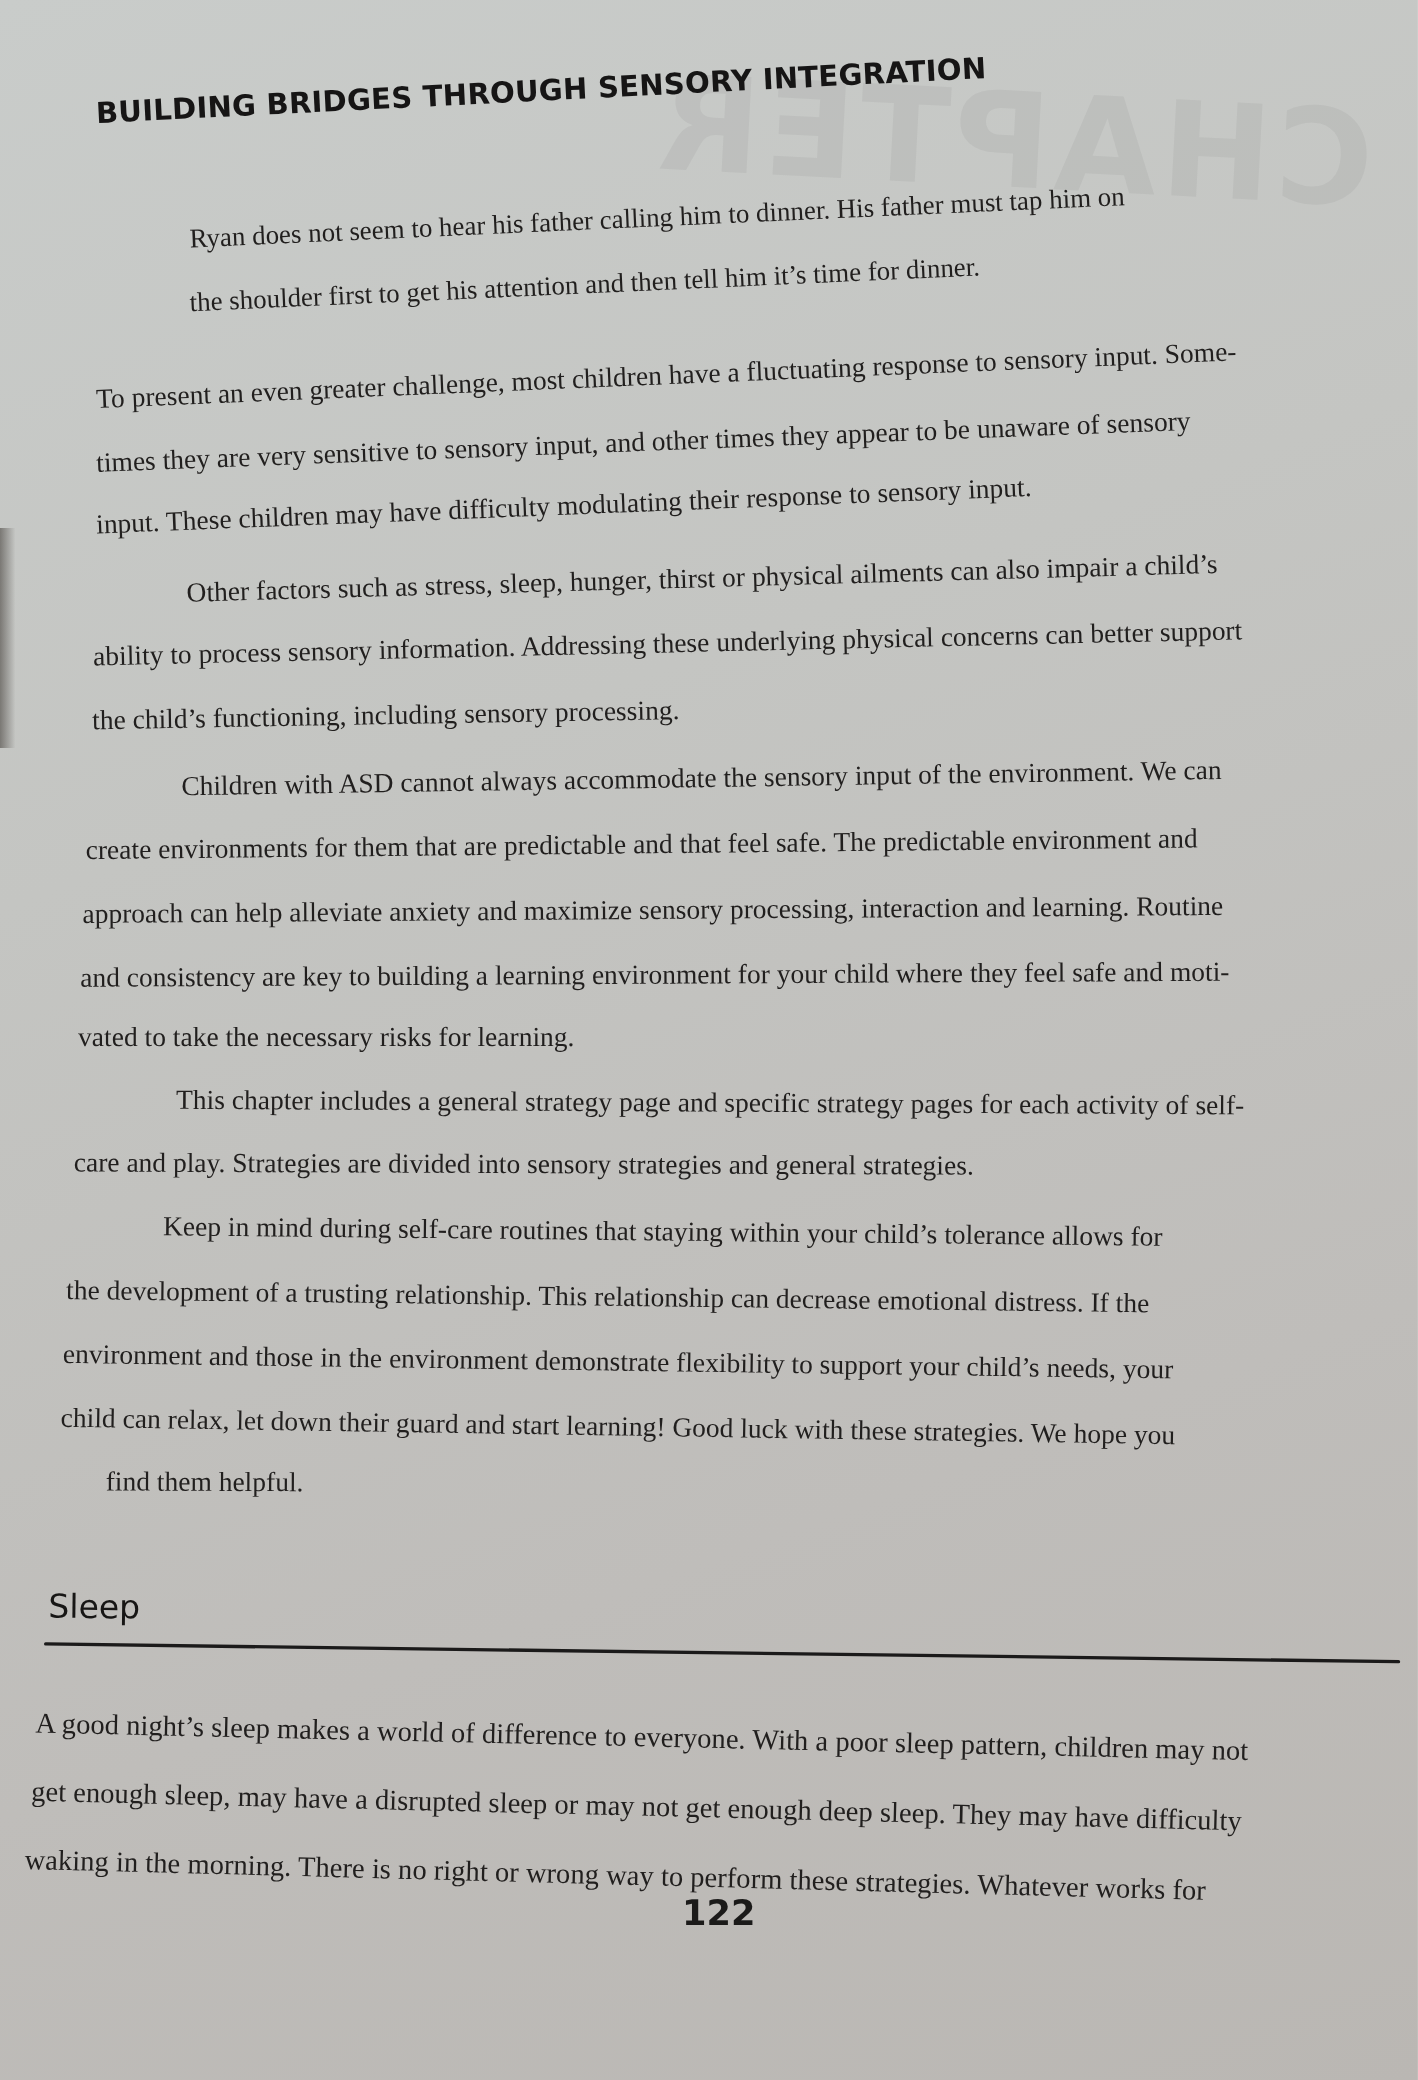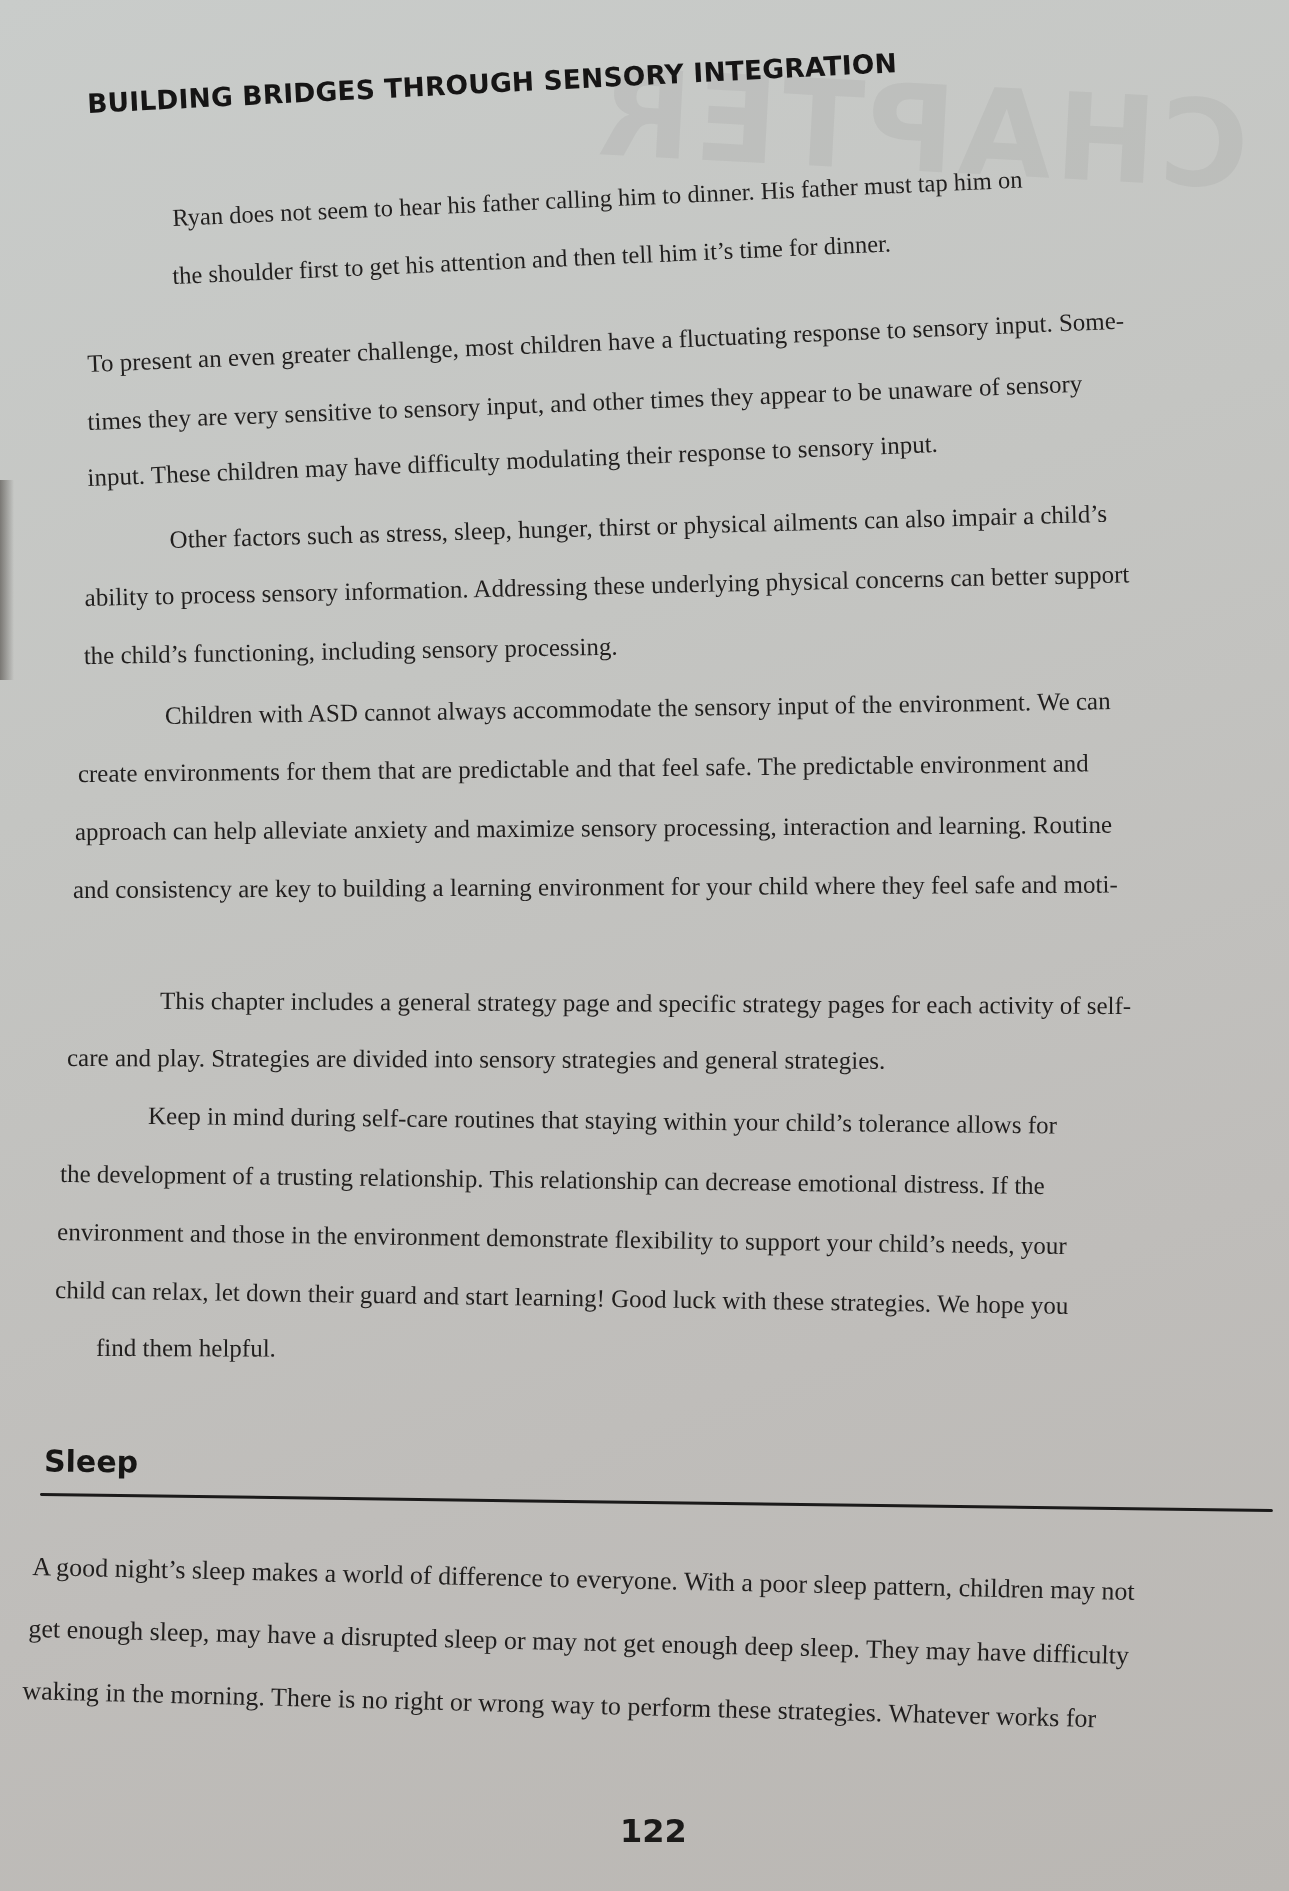--- a/index.html
+++ b/index.html
@@ -57,40 +57,40 @@
     .vignette {
       position: absolute;
       left: 173px;
       transform: rotate(-2.6deg);
     }
     .section-title {
       position: absolute;
       left: 44px;
       top: 1444px;
       font-family: "DejaVu Sans", "Liberation Sans", sans-serif;
-      font-weight: bold;
+      font-weight: normal;
       font-size: 30px;
       color: #171615;
       transform: rotate(0.6deg);
     }
     .section-rule {
       position: absolute;
       left: 40px;
       top: 1493px;
       width: 1233px;
       height: 3px;
       background: #1b1a1a;
       transform: rotate(0.75deg);
       transform-origin: left center;
       border-radius: 2px;
     }
     .page-number {
       position: absolute;
       left: 620px;
-      top: 1812px;
+      top: 1720px;
       font-family: "DejaVu Sans", "Liberation Sans", sans-serif;
       font-weight: bold;
       font-size: 32px;
       color: #1b1a19;
     }
     .left-shadow {
       position: absolute;
       left: 0; top: 480px;
       width: 14px; height: 200px;
       background: linear-gradient(90deg, rgba(60,55,50,0.55), rgba(60,55,50,0));
@@ -115,20 +115,21 @@
   <div class="line" style="left:88px; top:464px; transform:rotate(-2.3deg); font-size:25px;">input. These children may have difficulty modulating their response to sensory input.</div>
 
   <div class="line" style="left:170px; top:526px; transform:rotate(-1.6deg); font-size:25px;">Other factors such as stress, sleep, hunger, thirst or physical ailments can also impair a child’s</div>
   <div class="line" style="left:85px; top:584px; transform:rotate(-1.3deg); font-size:25px;">ability to process sensory information. Addressing these underlying physical concerns can better support</div>
   <div class="line" style="left:84px; top:642px; transform:rotate(-1deg); font-size:25px;">the child’s functioning, including sensory processing.</div>
 
   <div class="line" style="left:165px; top:702px; transform:rotate(-0.9deg); font-size:25px;">Children with ASD cannot always accommodate the sensory input of the environment. We can</div>
   <div class="line" style="left:78px; top:760px; transform:rotate(-0.6deg); font-size:25px;">create environments for them that are predictable and that feel safe. The predictable environment and</div>
   <div class="line" style="left:75px; top:818px; transform:rotate(-0.4deg); font-size:25px;">approach can help alleviate anxiety and maximize sensory processing, interaction and learning. Routine</div>
   <div class="line" style="left:73px; top:876px; transform:rotate(-0.3deg); font-size:25px;">and consistency are key to building a learning environment for your child where they feel safe and moti-</div>
+  <div class="line" style="left:71px; top:930px; transform:rotate(0deg); font-size:25px;">vated to take the necessary risks for learning.</div>
 
   <div class="line" style="left:160px; top:987px; transform:rotate(0.3deg); font-size:25px;">This chapter includes a general strategy page and specific strategy pages for each activity of self-</div>
   <div class="line" style="left:67px; top:1044px; transform:rotate(0.2deg); font-size:25px;">care and play. Strategies are divided into sensory strategies and general strategies.</div>
 
   <div class="line" style="left:148px; top:1102px; transform:rotate(0.6deg); font-size:25px;">Keep in mind during self-care routines that staying within your child’s tolerance allows for</div>
   <div class="line" style="left:60px; top:1160px; transform:rotate(0.7deg); font-size:25px;">the development of a trusting relationship. This relationship can decrease emotional distress. If the</div>
   <div class="line" style="left:57px; top:1218px; transform:rotate(0.8deg); font-size:25px;">environment and those in the environment demonstrate flexibility to support your child’s needs, your</div>
   <div class="line" style="left:55px; top:1276px; transform:rotate(0.9deg); font-size:25px;">child can relax, let down their guard and start learning! Good luck with these strategies. We hope you</div>
   <div class="line" style="left:52px; top:1334px; transform:rotate(0.2deg); font-size:25px;margin-left:44px;">find them helpful.</div>
 

